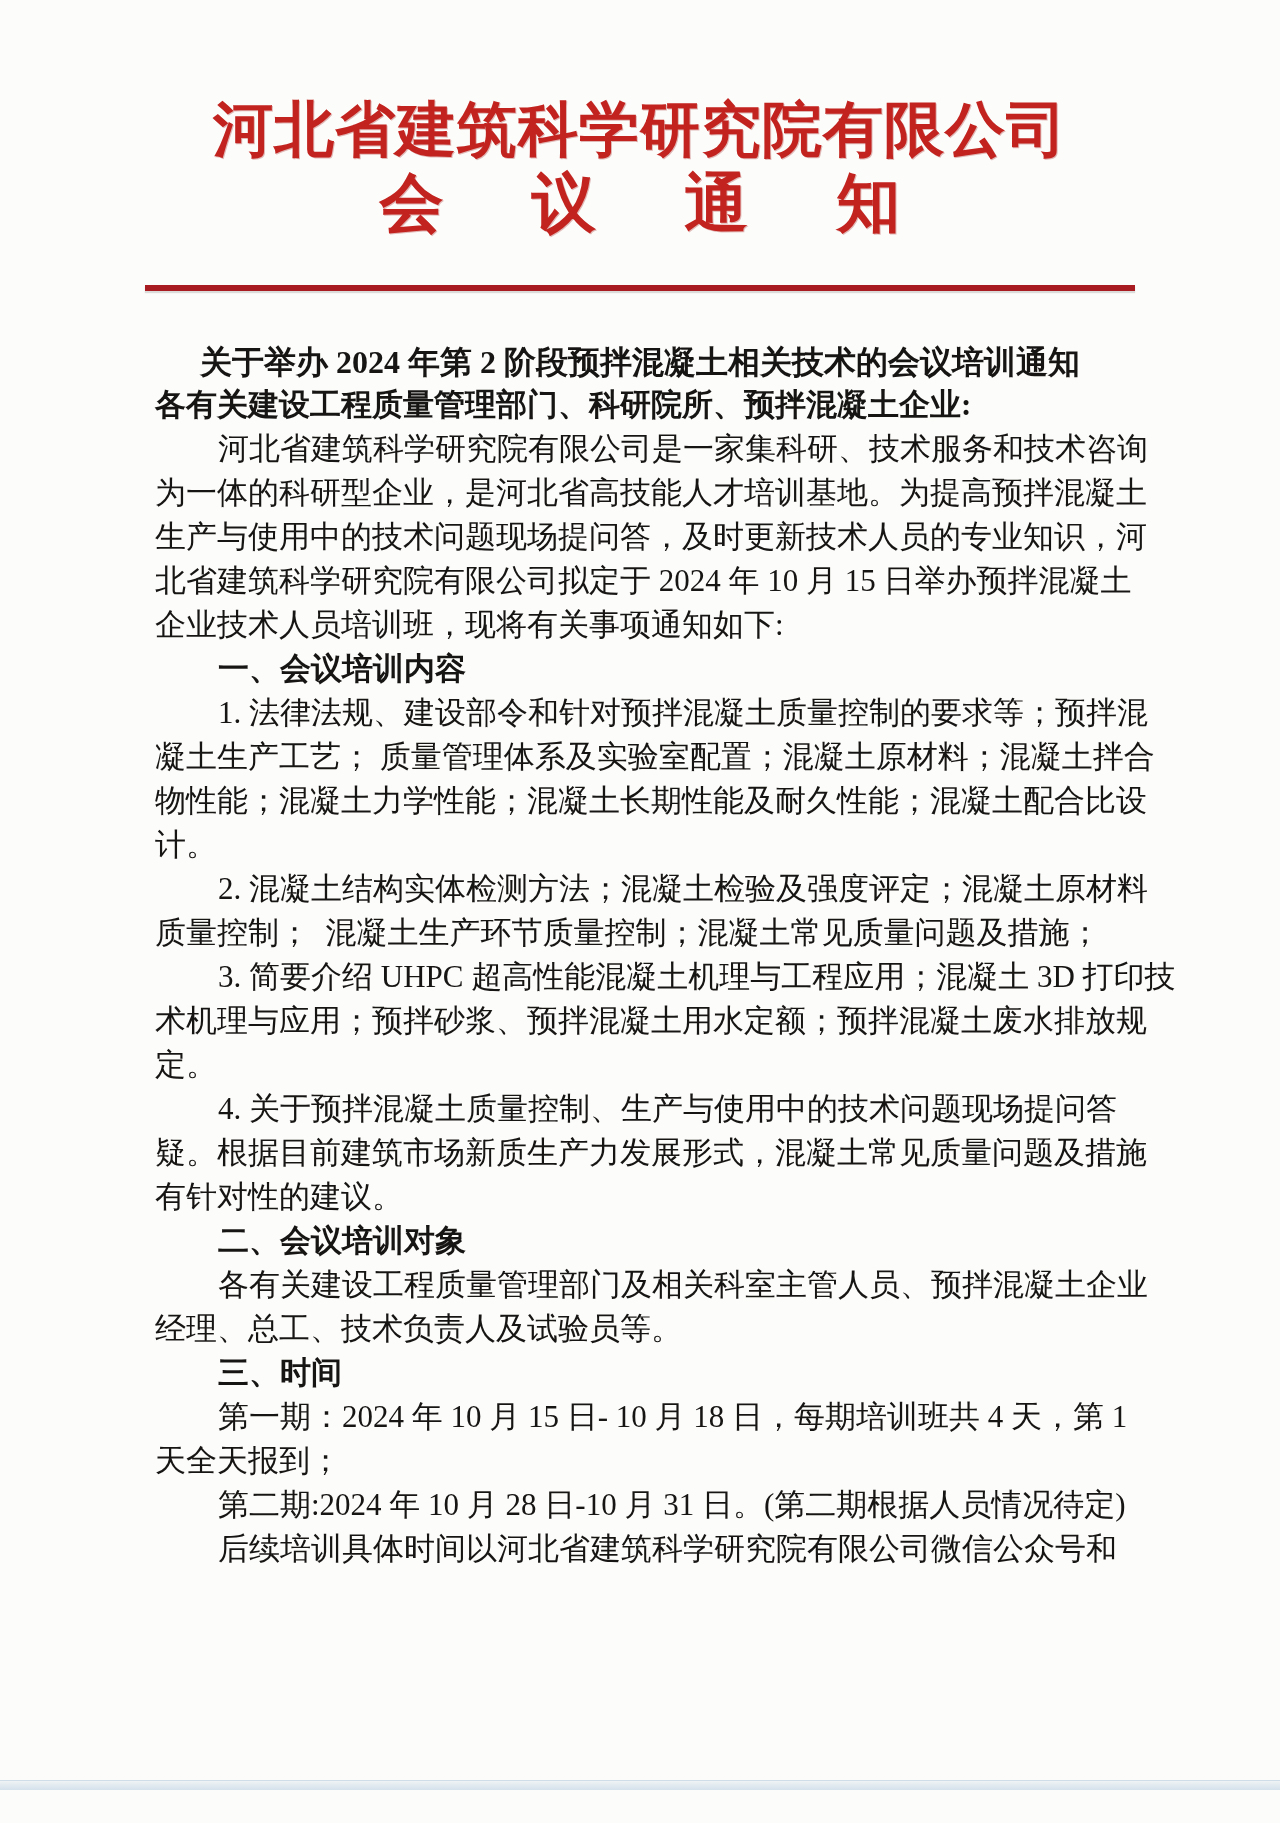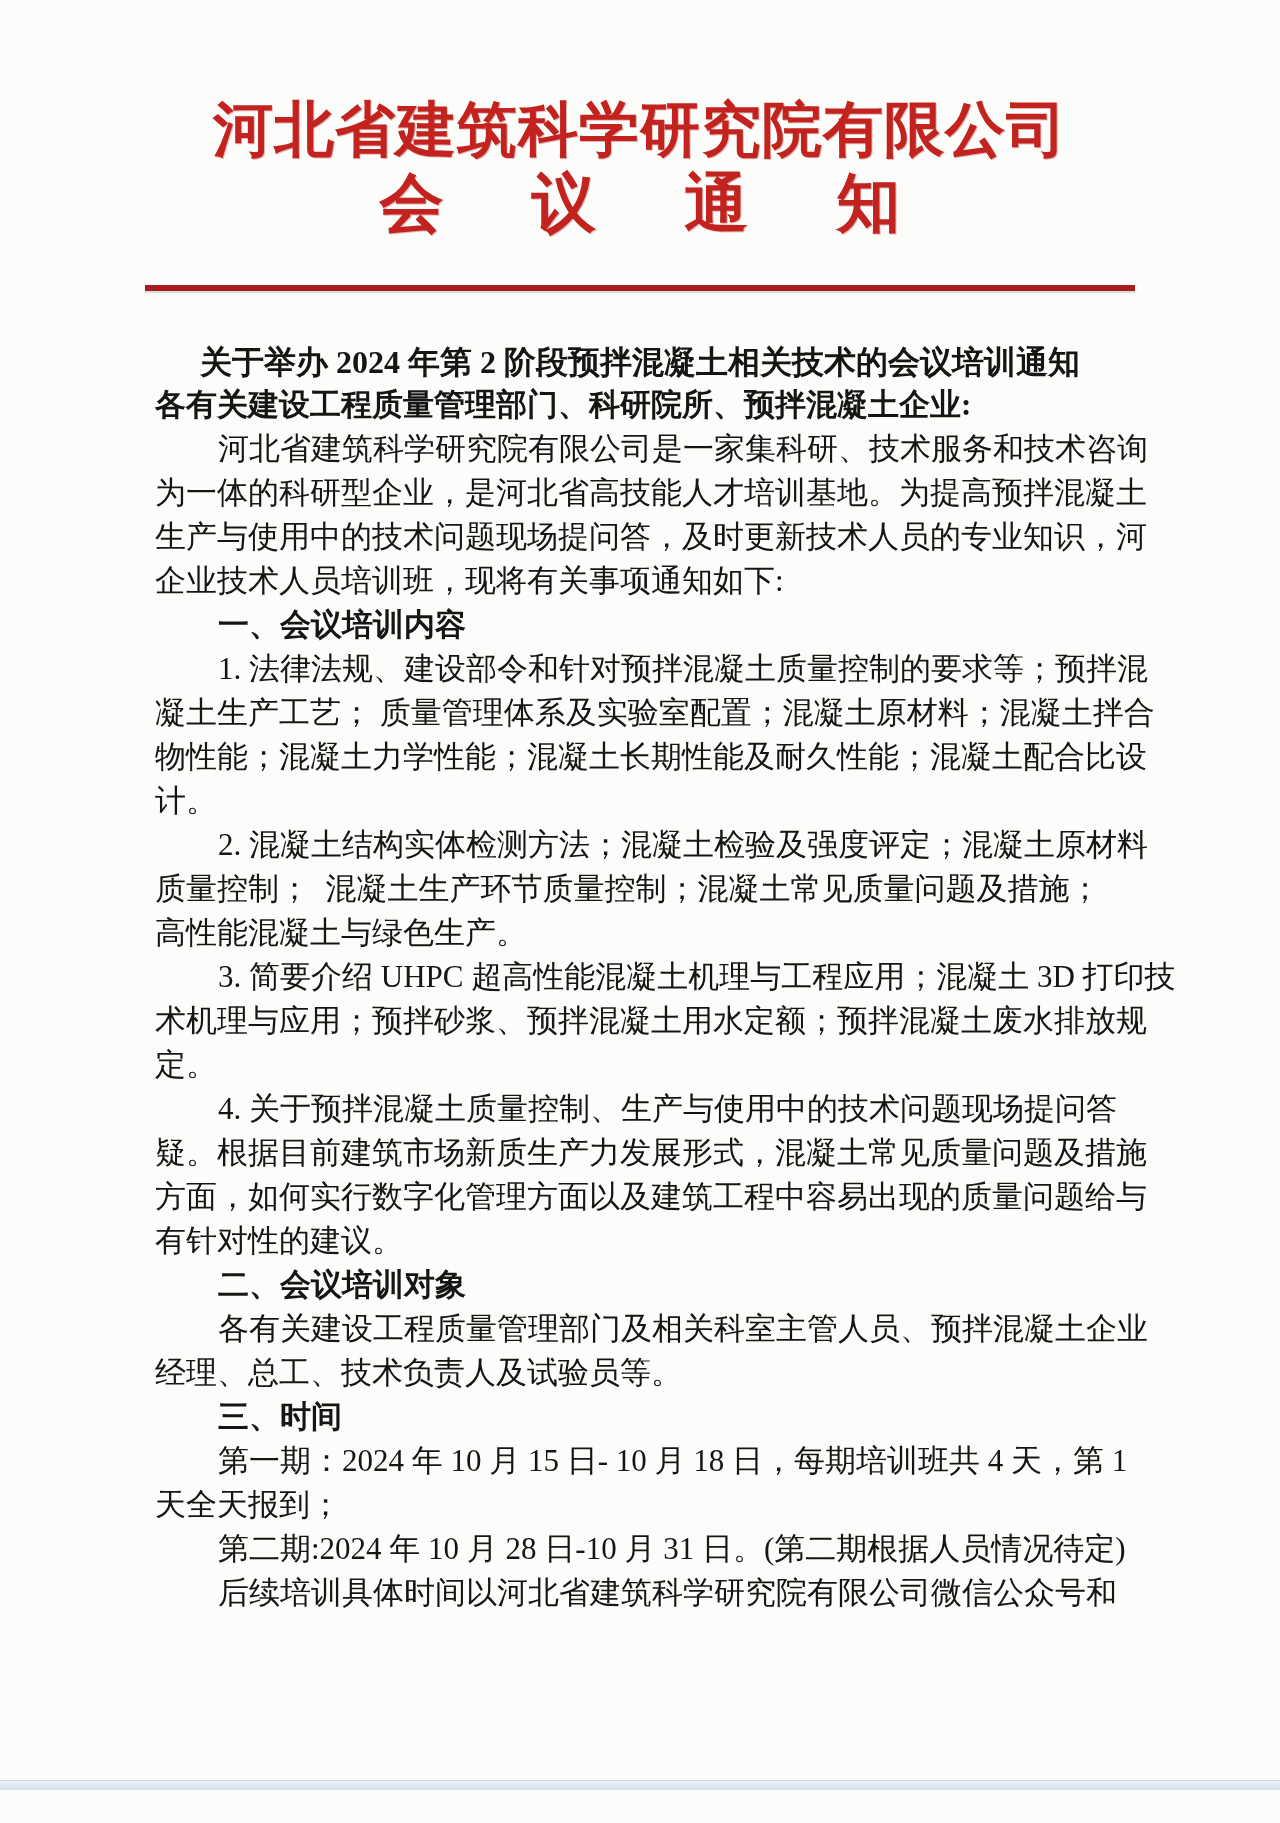--- a/index.html
+++ b/index.html
@@ -95,35 +95,34 @@
 
   <div class="red-rule"></div>
 
   <div class="subtitle">关于举办 2024 年第 2 阶段预拌混凝土相关技术的会议培训通知</div>
 
   <div class="body-text" id="body-lines">
       <div class="line bold">各有关建设工程质量管理部门、科研院所、预拌混凝土企业:</div>
       <div class="line indent">河北省建筑科学研究院有限公司是一家集科研、技术服务和技术咨询</div>
       <div class="line">为一体的科研型企业，是河北省高技能人才培训基地。为提高预拌混凝土</div>
       <div class="line">生产与使用中的技术问题现场提问答，及时更新技术人员的专业知识，河</div>
+      <div class="line">北省建筑科学研究院有限公司拟定于 2024 年 10 月 15 日举办预拌混凝土</div>
       <div class="line">企业技术人员培训班，现将有关事项通知如下:</div>
       <div class="line bold indent">一、会议培训内容</div>
       <div class="line indent">1. 法律法规、建设部令和针对预拌混凝土质量控制的要求等；预拌混</div>
       <div class="line">凝土生产工艺； 质量管理体系及实验室配置；混凝土原材料；混凝土拌合</div>
       <div class="line">物性能；混凝土力学性能；混凝土长期性能及耐久性能；混凝土配合比设</div>
       <div class="line">计。</div>
       <div class="line indent">2. 混凝土结构实体检测方法；混凝土检验及强度评定；混凝土原材料</div>
       <div class="line">质量控制；  混凝土生产环节质量控制；混凝土常见质量问题及措施；</div>
-      <div class="line">高性能混凝土与绿色生产。</div>
       <div class="line indent">3. 简要介绍 UHPC 超高性能混凝土机理与工程应用；混凝土 3D 打印技</div>
       <div class="line">术机理与应用；预拌砂浆、预拌混凝土用水定额；预拌混凝土废水排放规</div>
       <div class="line">定。</div>
       <div class="line indent">4. 关于预拌混凝土质量控制、生产与使用中的技术问题现场提问答</div>
       <div class="line">疑。根据目前建筑市场新质生产力发展形式，混凝土常见质量问题及措施</div>
-      <div class="line">方面，如何实行数字化管理方面以及建筑工程中容易出现的质量问题给与</div>
       <div class="line">有针对性的建议。</div>
       <div class="line bold indent">二、会议培训对象</div>
       <div class="line indent">各有关建设工程质量管理部门及相关科室主管人员、预拌混凝土企业</div>
       <div class="line">经理、总工、技术负责人及试验员等。</div>
       <div class="line bold indent">三、时间</div>
       <div class="line indent">第一期：2024 年 10 月 15 日- 10 月 18 日，每期培训班共 4 天，第 1</div>
       <div class="line">天全天报到；</div>
       <div class="line indent">第二期:2024 年 10 月 28 日-10 月 31 日。(第二期根据人员情况待定)</div>
       <div class="line indent">后续培训具体时间以河北省建筑科学研究院有限公司微信公众号和</div>
     </div>

